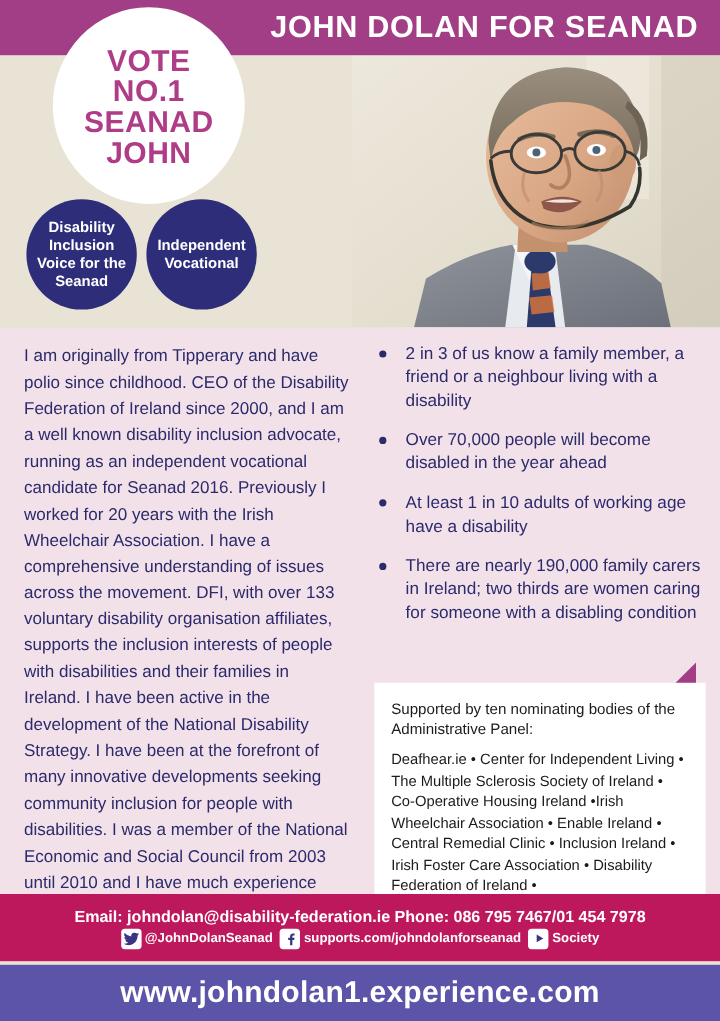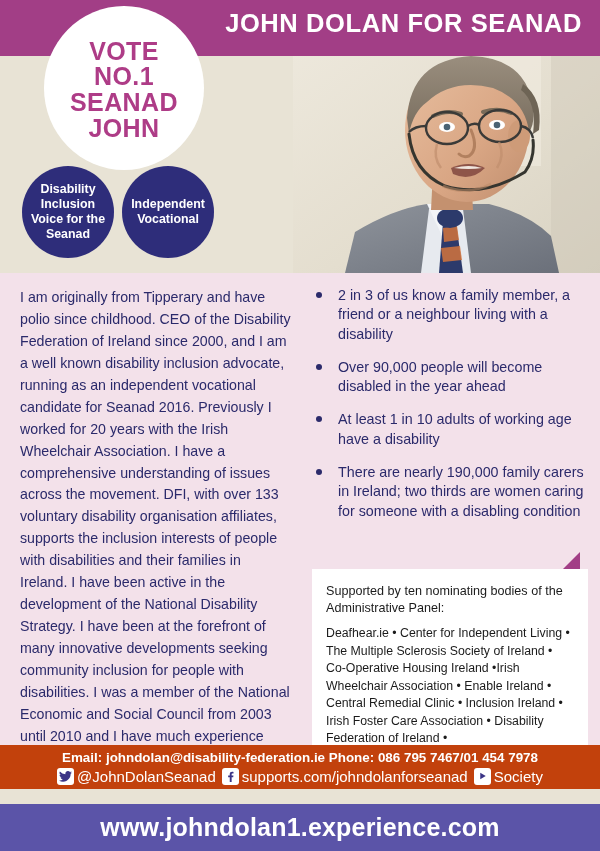--- a/index.html
+++ b/index.html
@@ -22,21 +22,21 @@
     height: 851px;
     overflow: hidden;
     background: #E8E3D5;
   }
 
   
   .header-band {
     position: absolute;
     top: 0; left: 0;
     width: 600px;
-    height: 56px;
+    height: 46px;
     background: #A23E86;
     z-index: 2;
   }
   .header-title {
     position: absolute;
     top: 0; right: 18px;
     height: 46px;
     line-height: 46px;
     font-size: 25.5px;
     font-weight: bold;
@@ -191,22 +191,22 @@
     line-height: 1.42;
     font-family: "Liberation Sans", sans-serif;
   }
 
   
   .contact-bar {
     position: absolute;
     left: 0;
     top: 745px;
     width: 600px;
-    height: 44px;
-    background: #c2410c;
+    height: 56px;
+    background: #be185d;
     z-index: 6;
     display: flex;
     flex-direction: column;
     align-items: center;
     justify-content: center;
     gap: 3px;
   }
   .contact-line1 {
     color: #FFFFFF;
     font-weight: bold;
@@ -216,22 +216,22 @@
   }
   .social-row {
     display: flex;
     align-items: center;
     gap: 6px;
     white-space: nowrap;
   }
   .social-group { display: flex; align-items: center; gap: 3px; }
   .social-text {
     color: #FFFFFF;
-    font-weight: normal;
-    font-size: 15px;
+    font-weight: bold;
+    font-size: 11px;
     font-family: "Liberation Sans", sans-serif;
   }
   .social-icon {
     width: 17px; height: 17px;
     background: #FFFFFF;
     border-radius: 3px;
     display: flex;
     align-items: center;
     justify-content: center;
     flex: 0 0 auto;
@@ -363,21 +363,21 @@
     <div class="col-left">I am originally from Tipperary and have polio since childhood. CEO of the Disability Federation of Ireland since 2000, and I am a well known disability inclusion advocate, running as an independent vocational candidate for Seanad 2016. Previously I worked for 20 years with the Irish Wheelchair Association. I have a comprehensive understanding of issues across the movement. DFI, with over 133 voluntary disability organisation affiliates, supports the inclusion interests of people with disabilities and their families in Ireland. I have been active in the  development of the National Disability Strategy. I have been at the forefront of many innovative developments seeking community inclusion for people with disabilities. I was a member of the National  Economic and Social Council from 2003 until 2010 and I have much experience working at the European level.</div>
 
     <div class="col-right">
       <ul class="bullet-list">
         <li class="bullet-item">
           <span class="bullet-dot"></span>
           <span>2 in 3 of us know a family member, a friend or a neighbour living with a disability</span>
         </li>
         <li class="bullet-item">
           <span class="bullet-dot"></span>
-          <span>Over 90,000 people will become disabled in the year ahead</span>
+          <span>Over 70,000 people will become disabled in the year ahead</span>
         </li>
         <li class="bullet-item">
           <span class="bullet-dot"></span>
           <span>At least 1 in 10 adults of working age have a disability</span>
         </li>
         <li class="bullet-item">
           <span class="bullet-dot"></span>
           <span>There are nearly 190,000 family carers in Ireland; two thirds are women caring for someone with a disabling condition</span>
         </li>
       </ul>

